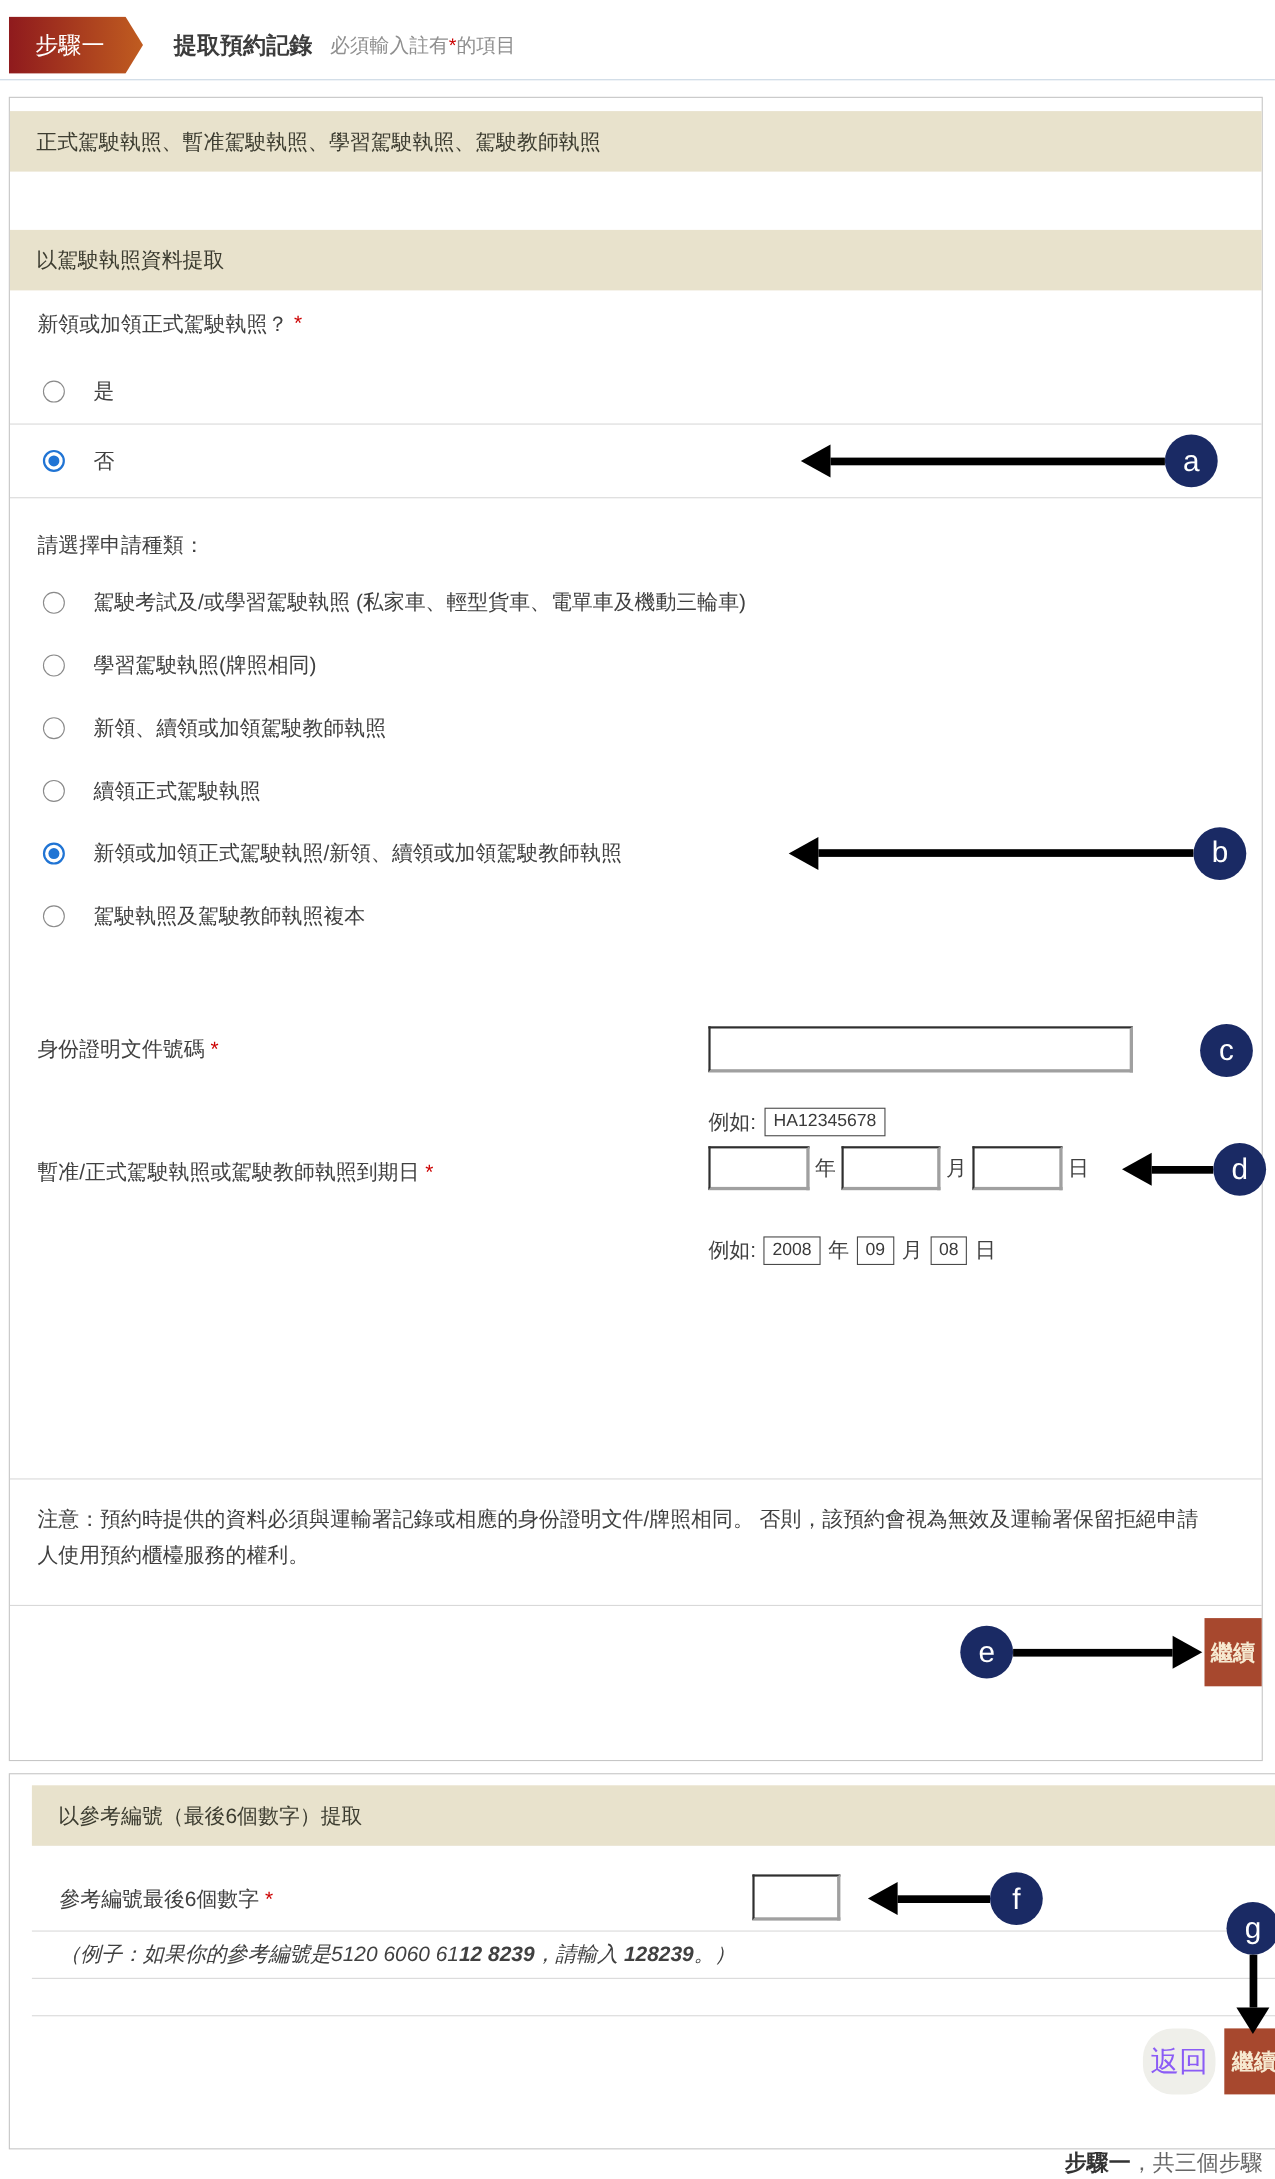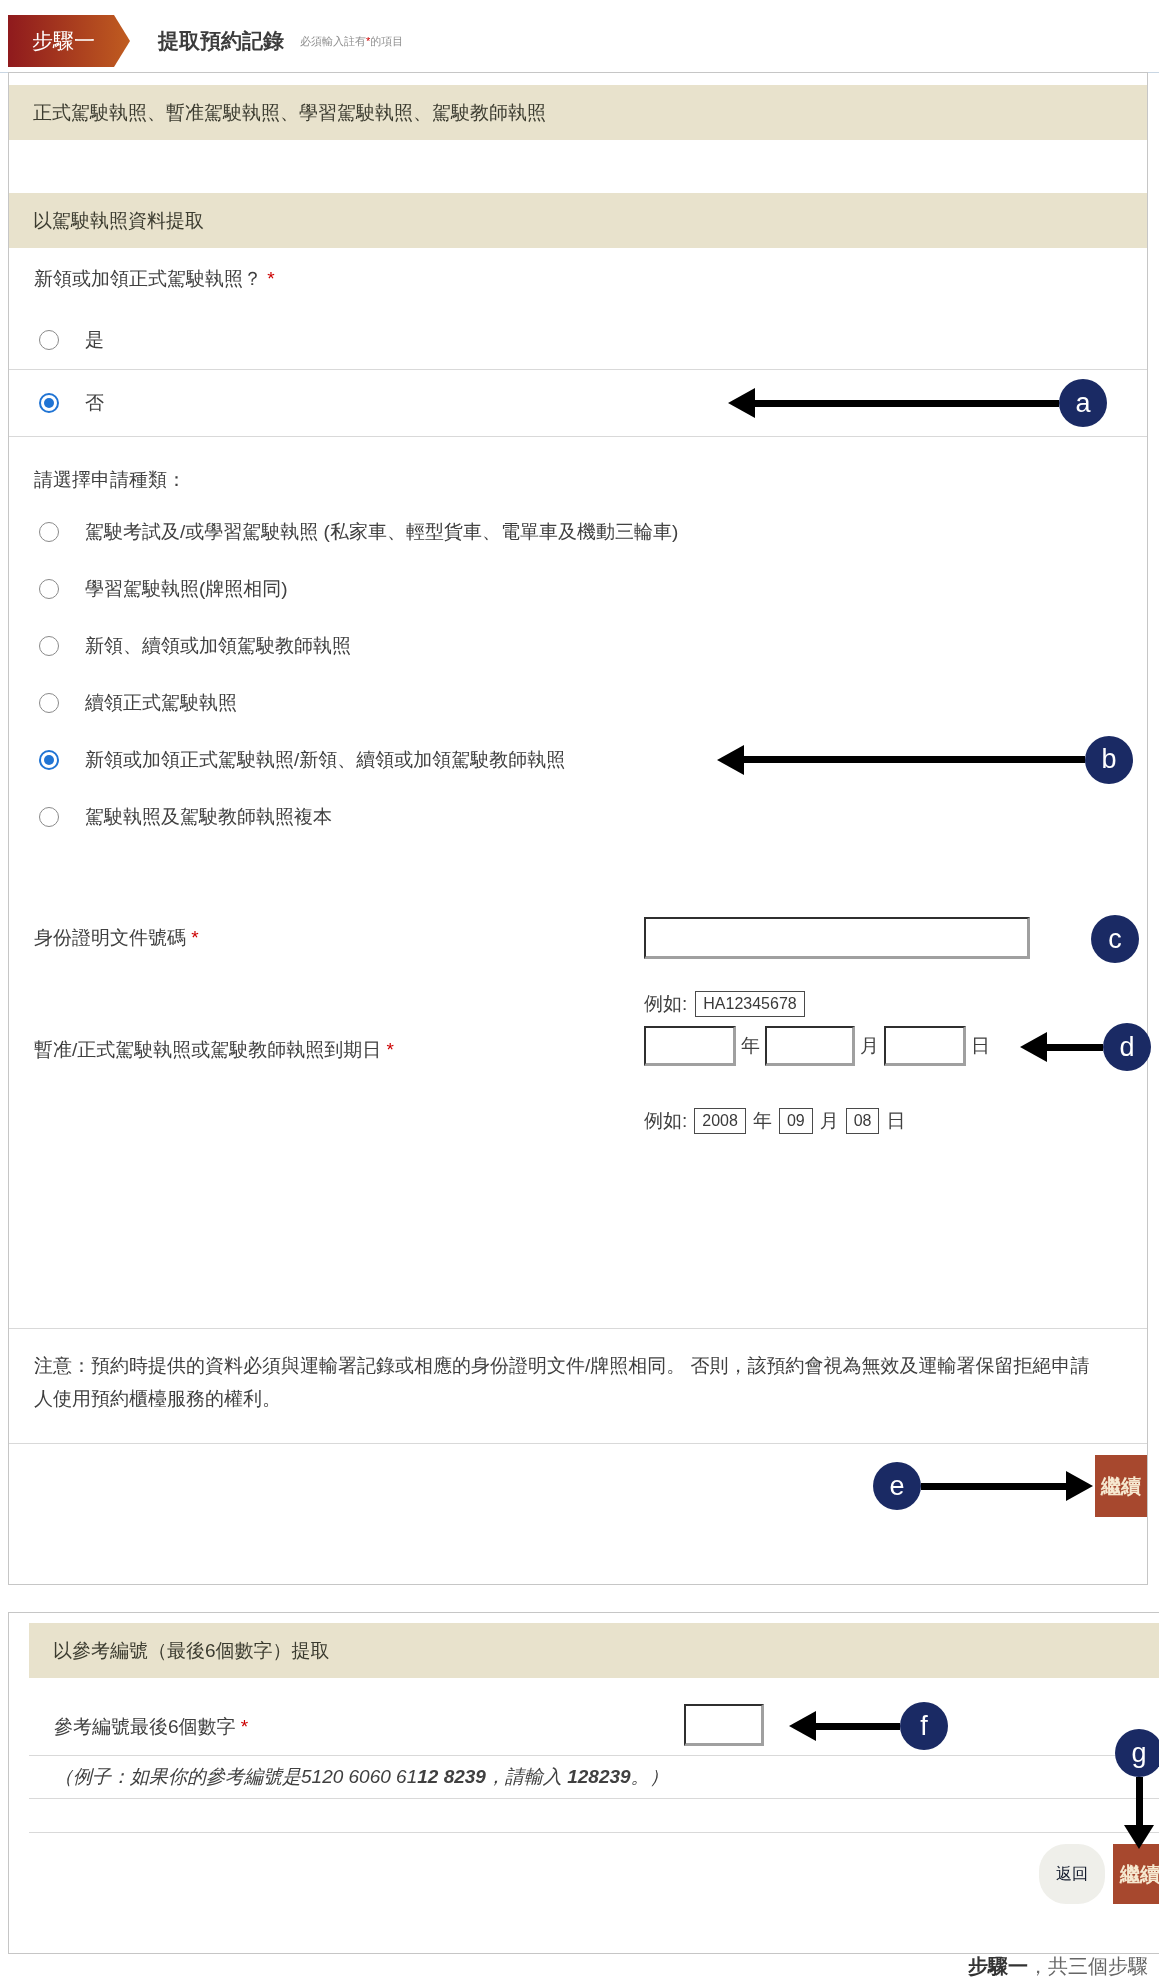--- a/index.html
+++ b/index.html
@@ -8,26 +8,26 @@
 
   
   .step-header{position:absolute;top:10px;left:0;right:0;height:62px;
                border-bottom:1px solid #c9d6e3;display:flex;align-items:center;}
   .step-badge{margin-left:8px;width:122px;height:52px;
               background:linear-gradient(90deg,#8f1a1d,#c05c20);
               clip-path:polygon(0 0,calc(100% - 16px) 0,100% 50%,calc(100% - 16px) 100%,0 100%);
               color:#fff;font-size:21px;display:flex;align-items:center;padding-left:24px;
               box-sizing:border-box;flex:0 0 auto;}
   .step-title{margin-left:28px;font-size:21px;font-weight:bold;color:#3c3c3c;}
-  .step-subtitle{margin-left:16px;font-size:11px;color:#8f8f8f;text-align:right;}
+  .step-subtitle{margin-left:16px;font-size:18px;color:#8f8f8f;text-align:right;}
   .star{color:#cc0000;}
 
   
   .panel{position:absolute;left:8px;width:1138px;border:1px solid #c6c6c6;background:#fff;box-sizing:content-box;}
-  #panel1{top:72px;height:1511px;}
+  #panel1{top:88px;height:1511px;}
   #panel2{top:1612px;height:340px;padding-left:20px;}
 
   .bar{background:#e8e2cc;color:#3c3c30;font-size:19px;height:55px;
        display:flex;align-items:center;padding:0 24px;box-sizing:border-box;}
 
   .pad12{height:12px;} .gap53{height:53px;} .pad10{height:10px;}
 
   .q-row{height:62px;display:flex;align-items:center;padding-left:25px;font-size:19px;}
   .radio-row{display:flex;align-items:center;padding-left:30px;gap:26px;font-size:19px;position:relative;box-sizing:border-box;}
   .radio-row.bordered{border-bottom:1px solid #d9d9d9;}
@@ -59,22 +59,22 @@
                 font-size:20px;font-weight:bold;display:flex;align-items:center;justify-content:center;cursor:pointer;}
 
   
   .row-ref{position:relative;height:77px;font-size:19px;}
   .row-ref .flabel{position:absolute;left:25px;top:36px;}
   #ref-input{position:absolute;left:655px;top:26px;width:80px;height:42px;}
   .ex2-row{border-top:1px solid #d9d9d9;border-bottom:1px solid #d9d9d9;height:44px;
            display:flex;align-items:center;padding-left:25px;font-size:19px;box-sizing:border-box;font-style:italic;}
   .gap33{height:33px;}
   .btn-row2{position:relative;border-top:1px solid #d9d9d9;height:82px;box-sizing:border-box;}
-  .btn-back{position:absolute;right:62px;top:11px;width:66px;height:60px;background:#efefea;color:#0f172a;
-            font-size:16px;display:flex;align-items:center;justify-content:center;cursor:pointer;border-radius:27px;}
+  .btn-back{position:absolute;right:62px;top:11px;width:66px;height:60px;background:#efefea;color:#8b5cf6;
+            font-size:26px;display:flex;align-items:center;justify-content:center;cursor:pointer;border-radius:27px;}
   .btn-continue2{position:absolute;right:0;top:11px;width:54px;height:60px;background:#a7482e;color:#f6e9d0;
                  font-size:20px;font-weight:bold;display:flex;align-items:center;justify-content:center;cursor:pointer;}
 
   
   .arr{position:absolute;display:flex;align-items:center;z-index:5;}
   .head-l{width:0;height:0;border-top:15px solid transparent;border-bottom:15px solid transparent;border-right:27px solid #000;}
   .head-r{width:0;height:0;border-top:15px solid transparent;border-bottom:15px solid transparent;border-left:27px solid #000;}
   .shaft{height:7px;background:#000;}
   .badge{width:48px;height:48px;border-radius:50%;background:#1a2a64;color:#fff;font-size:27px;
          display:flex;align-items:center;justify-content:center;flex:0 0 auto;}

